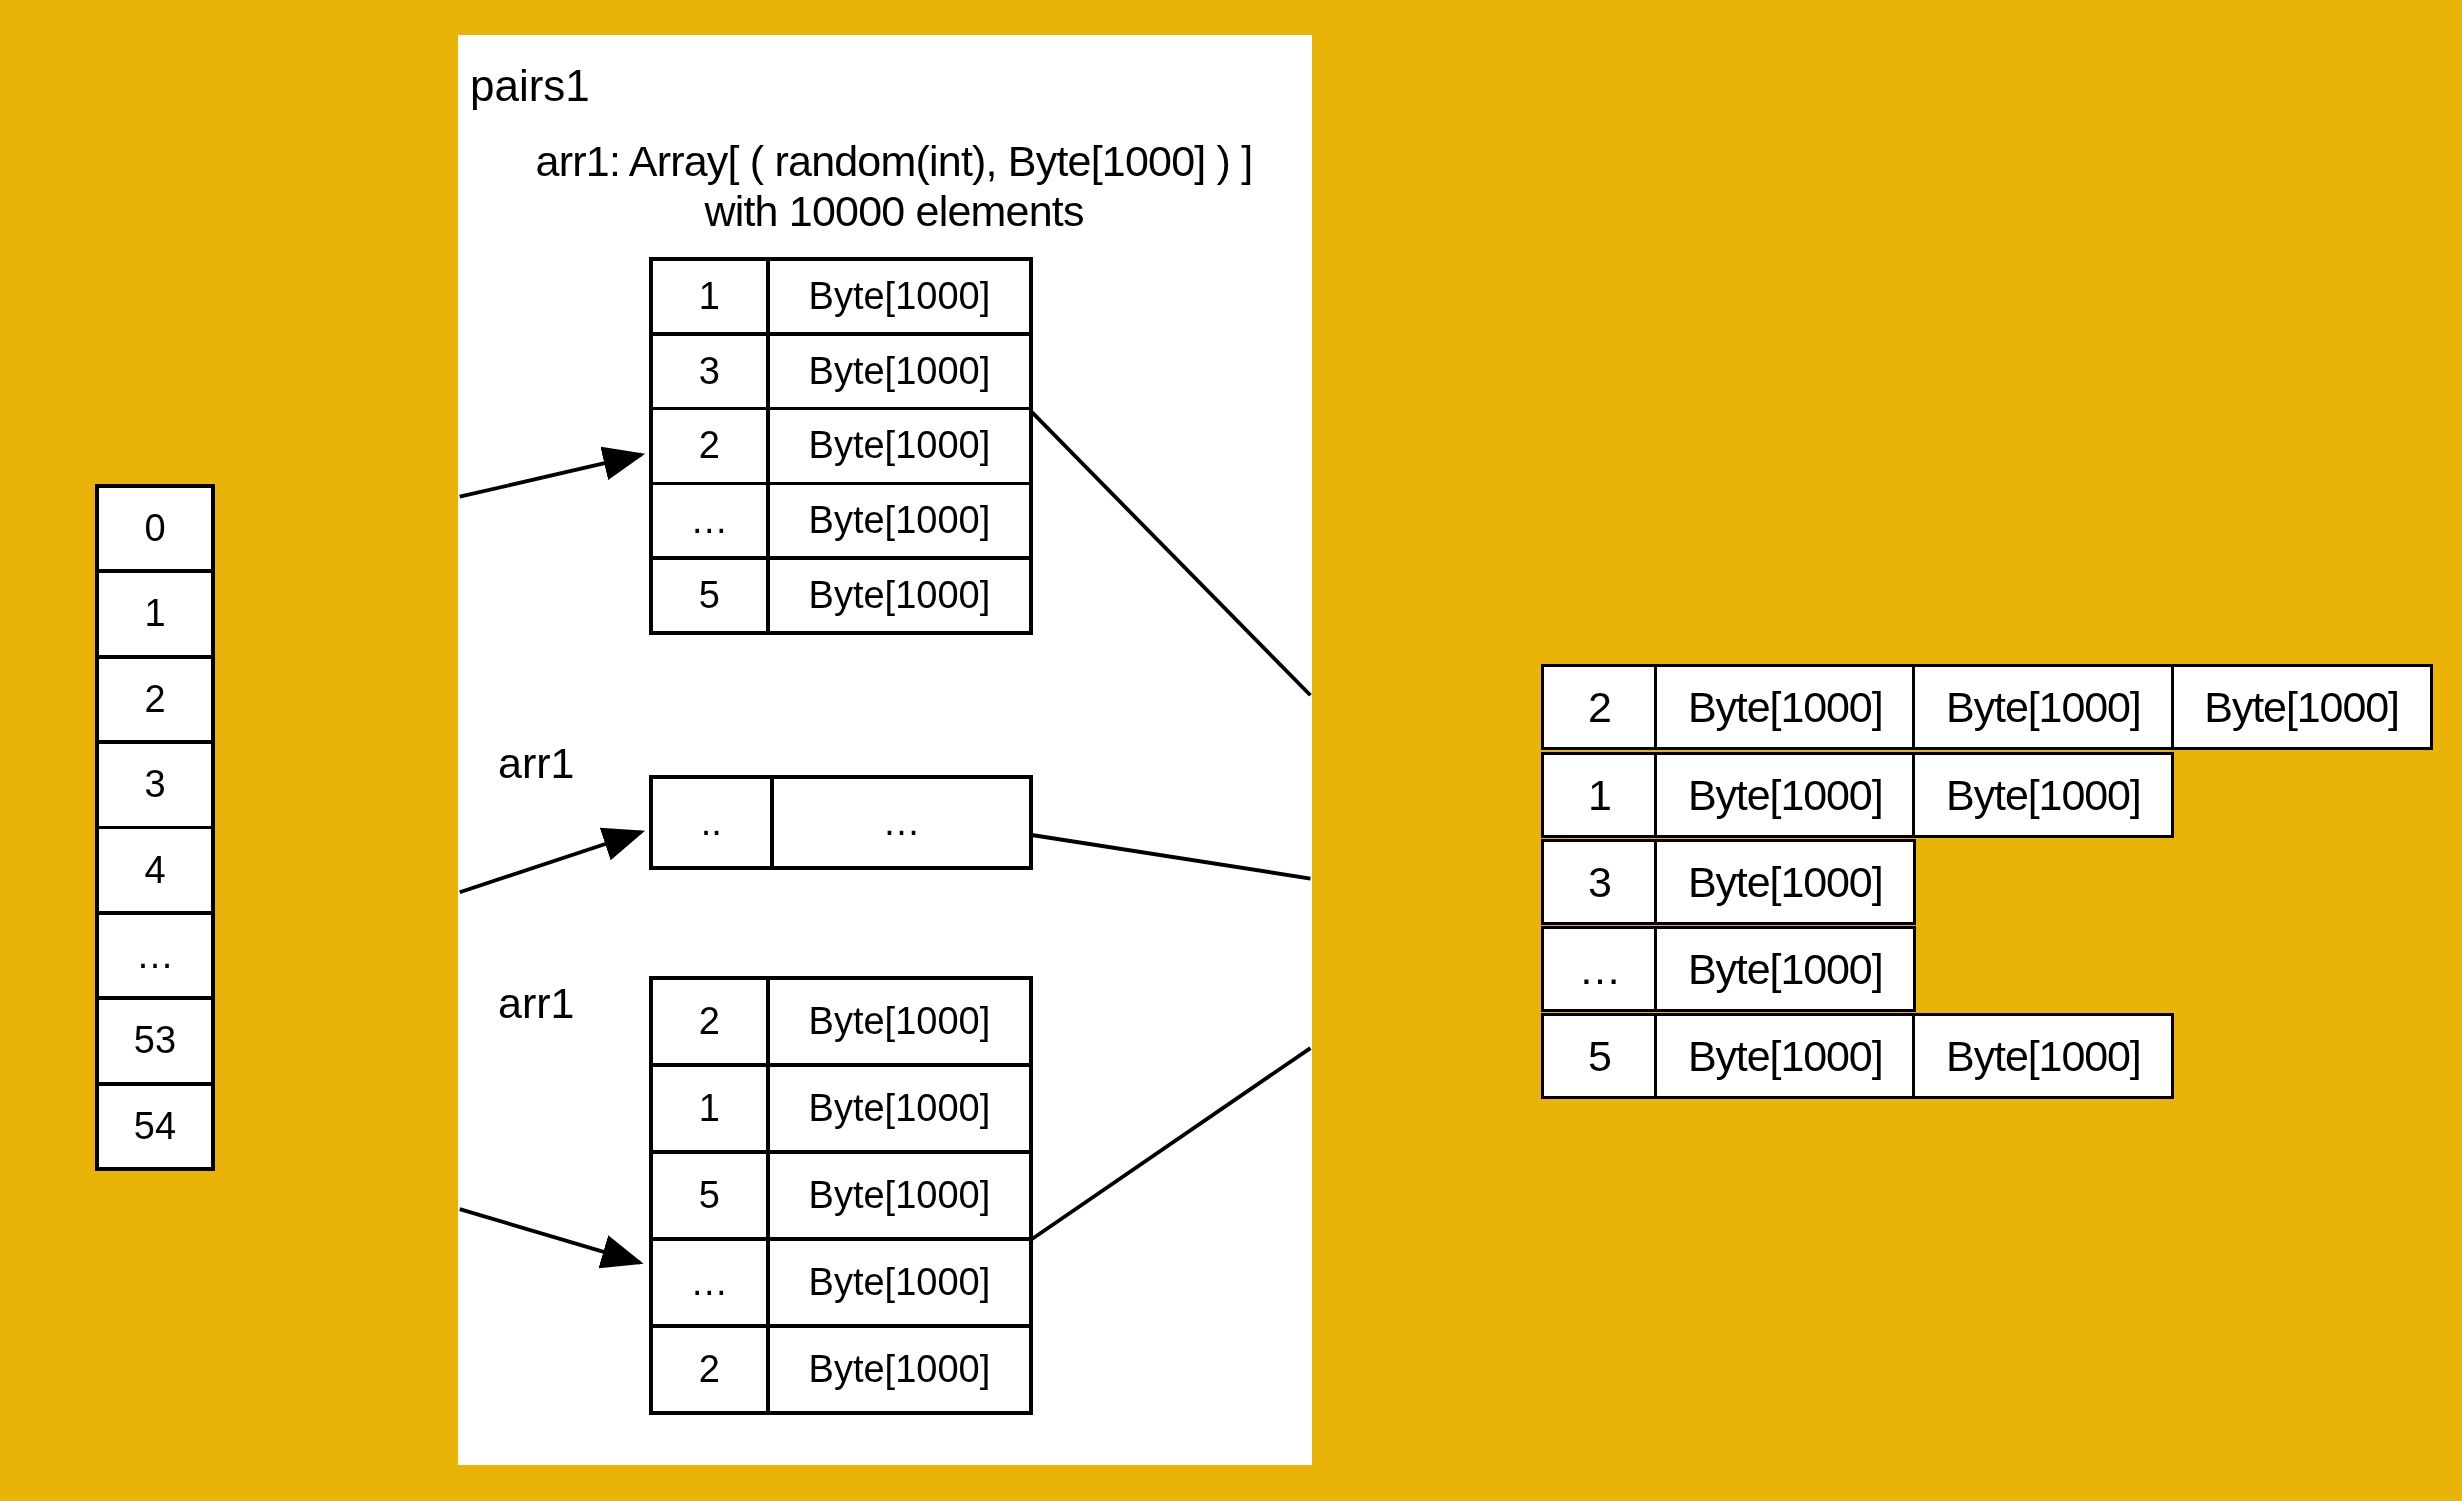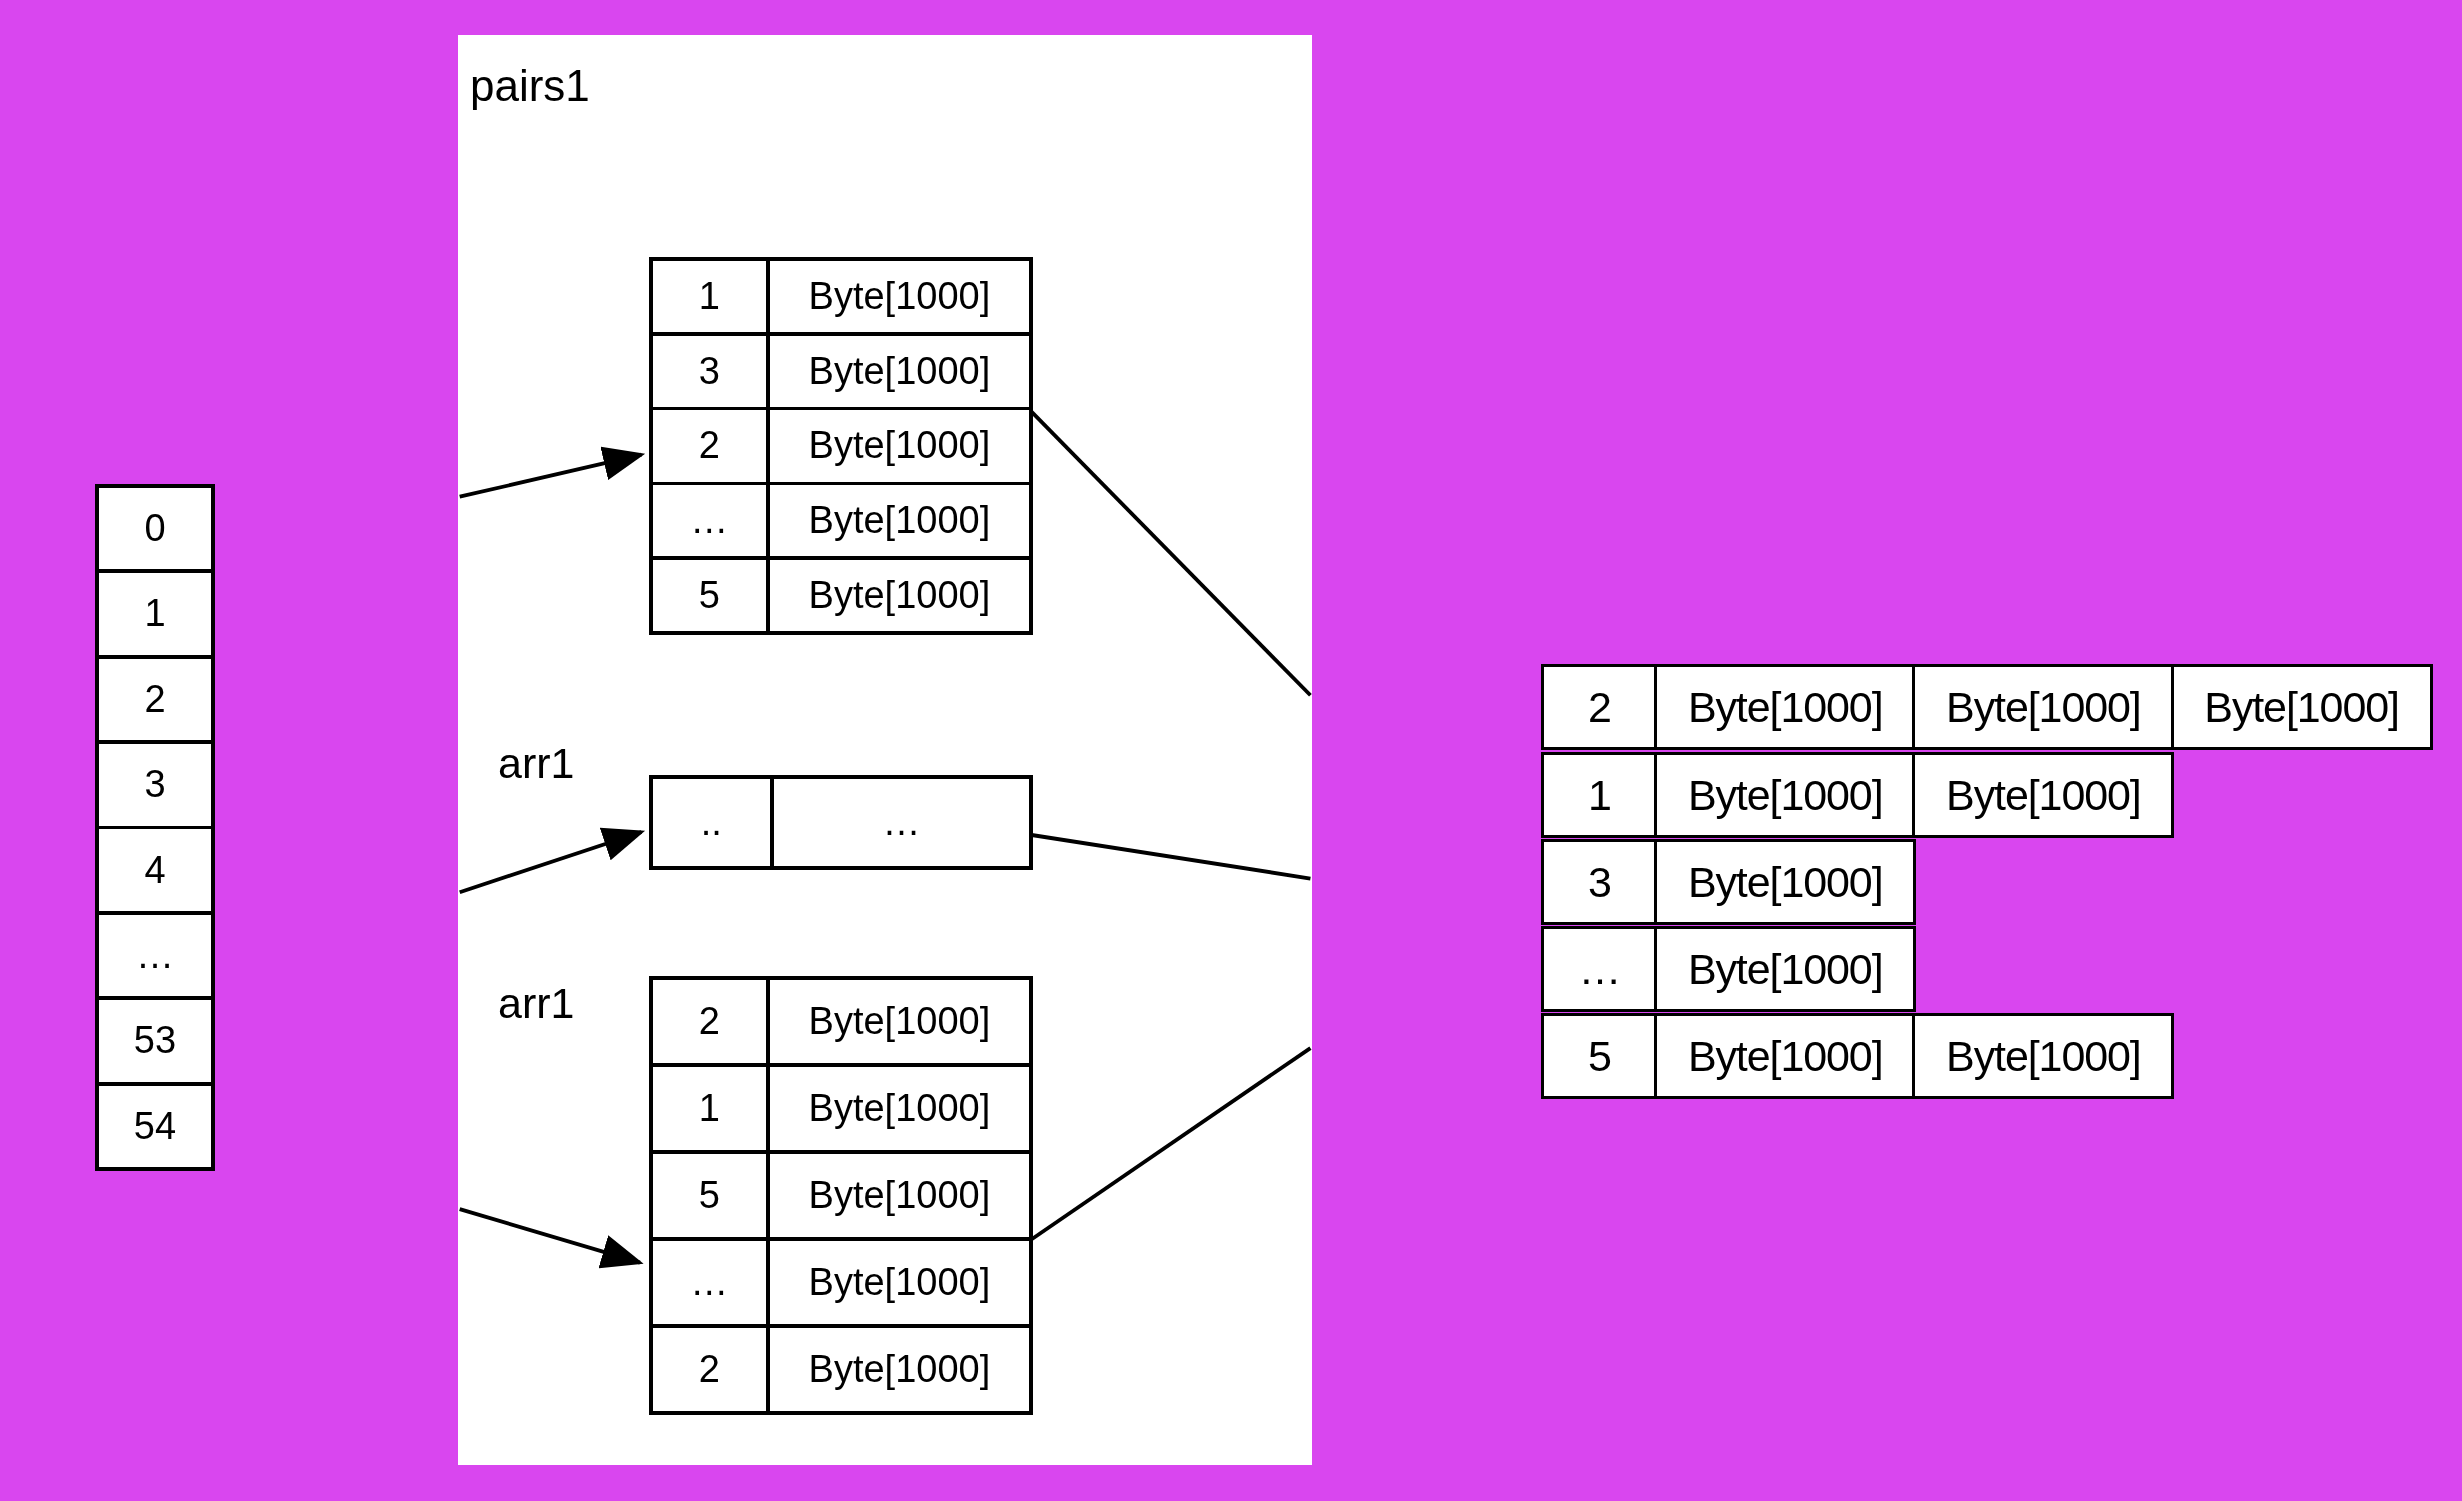--- a/index.html
+++ b/index.html
@@ -1,19 +1,19 @@
 <!DOCTYPE html>
 <html style="font-size:12.2px"><head>
 <meta charset="utf-8">
 <style>
   html,body{margin:0;padding:0;background:#000;}
   #canvas{
     position:relative;
     width:2462px;height:1502px;
-    background:#d946ef;
+    background:#eab308;
     font-family:"Liberation Sans", sans-serif;
     color:#000;
     overflow:hidden;
   }
   
   .pairs-box{
     position:absolute;left:458px;top:35px;width:854px;height:1430px;
     background:#fff;
   }
   .plain-label{position:absolute;font-size:44px;color:#000;white-space:nowrap;}
@@ -53,20 +53,24 @@
 </style>
 </head>
 <body>
 
 <div id="canvas">
 
   <div class="pairs-box"></div>
 
   <div class="plain-label" style="left:470px;top:61px;">pairs1</div>
 
+  <div class="box-title">
+    <div>arr1: Array[ ( random(int), Byte[1000] ) ]</div>
+    <div>with 10000 elements</div>
+  </div>
 
   <div class="plain-label" style="left:498px;top:739px;font-size:43px;">arr1</div>
 
   <div class="plain-label" style="left:498px;top:979px;font-size:43px;">arr1</div>
 
   <div class="tbl" id="index-column">
     <div class="cell">0</div>
     <div class="cell">1</div>
     <div class="cell">2</div>
     <div class="cell">3</div>

